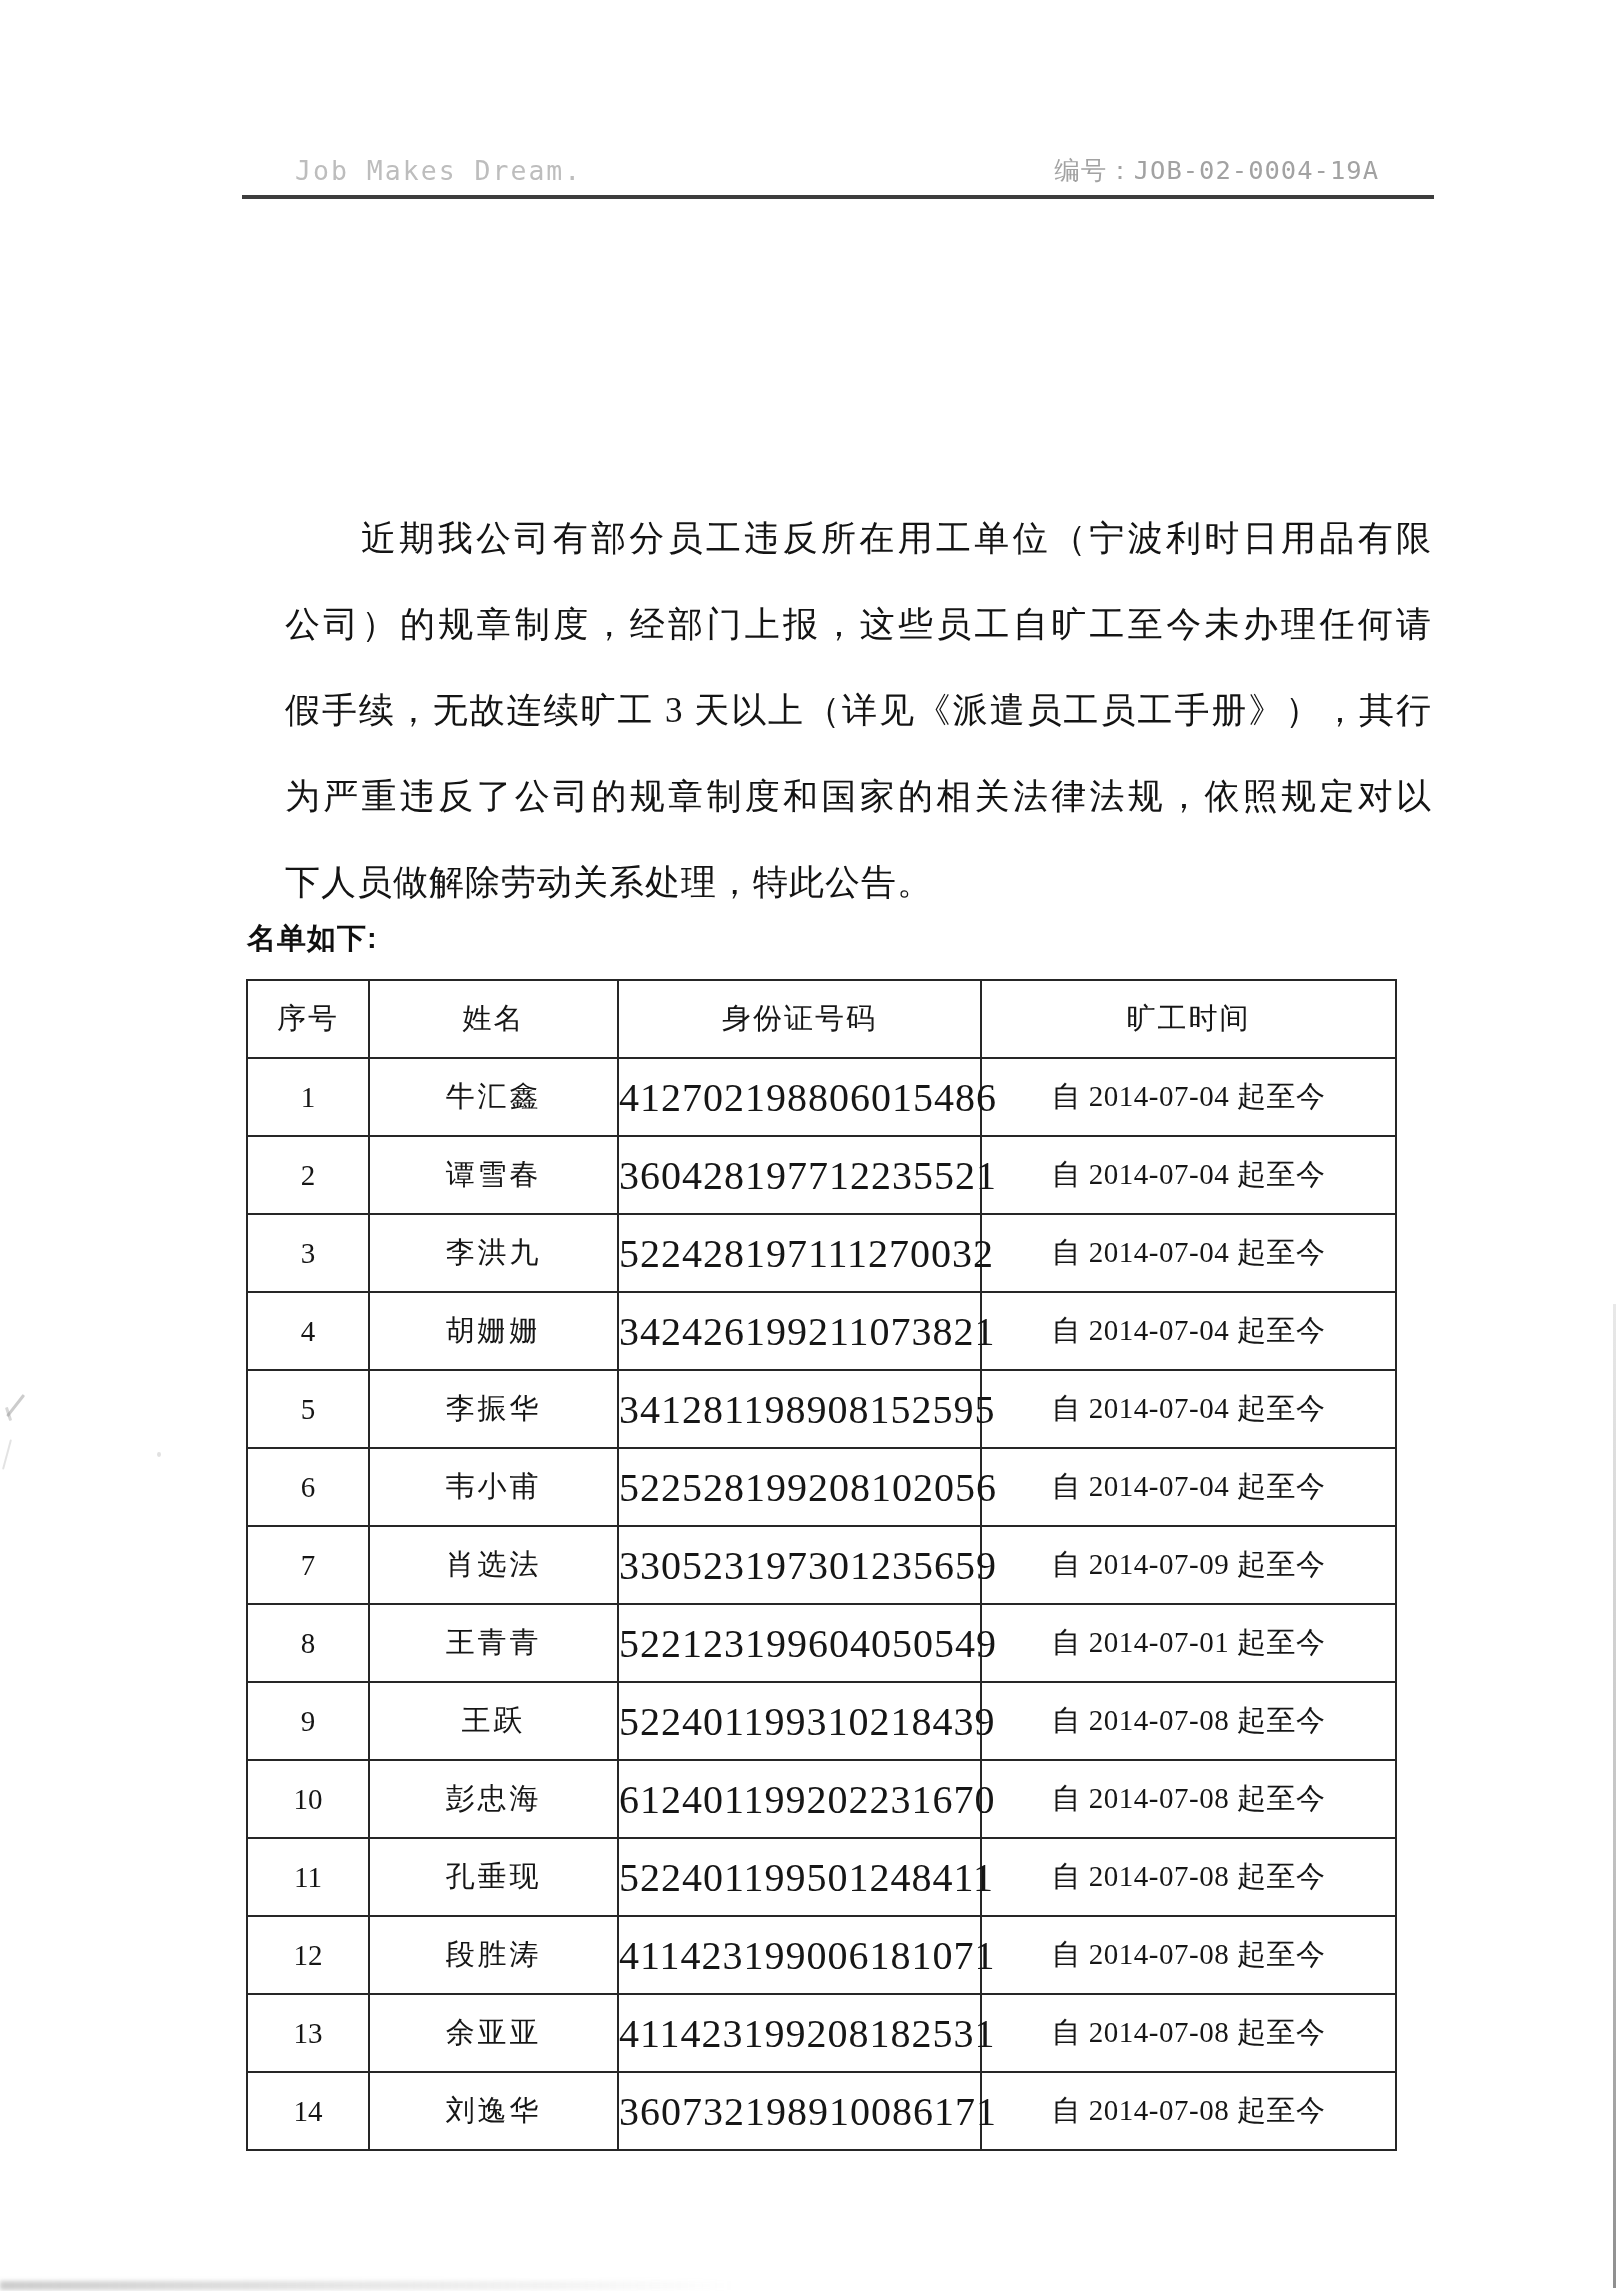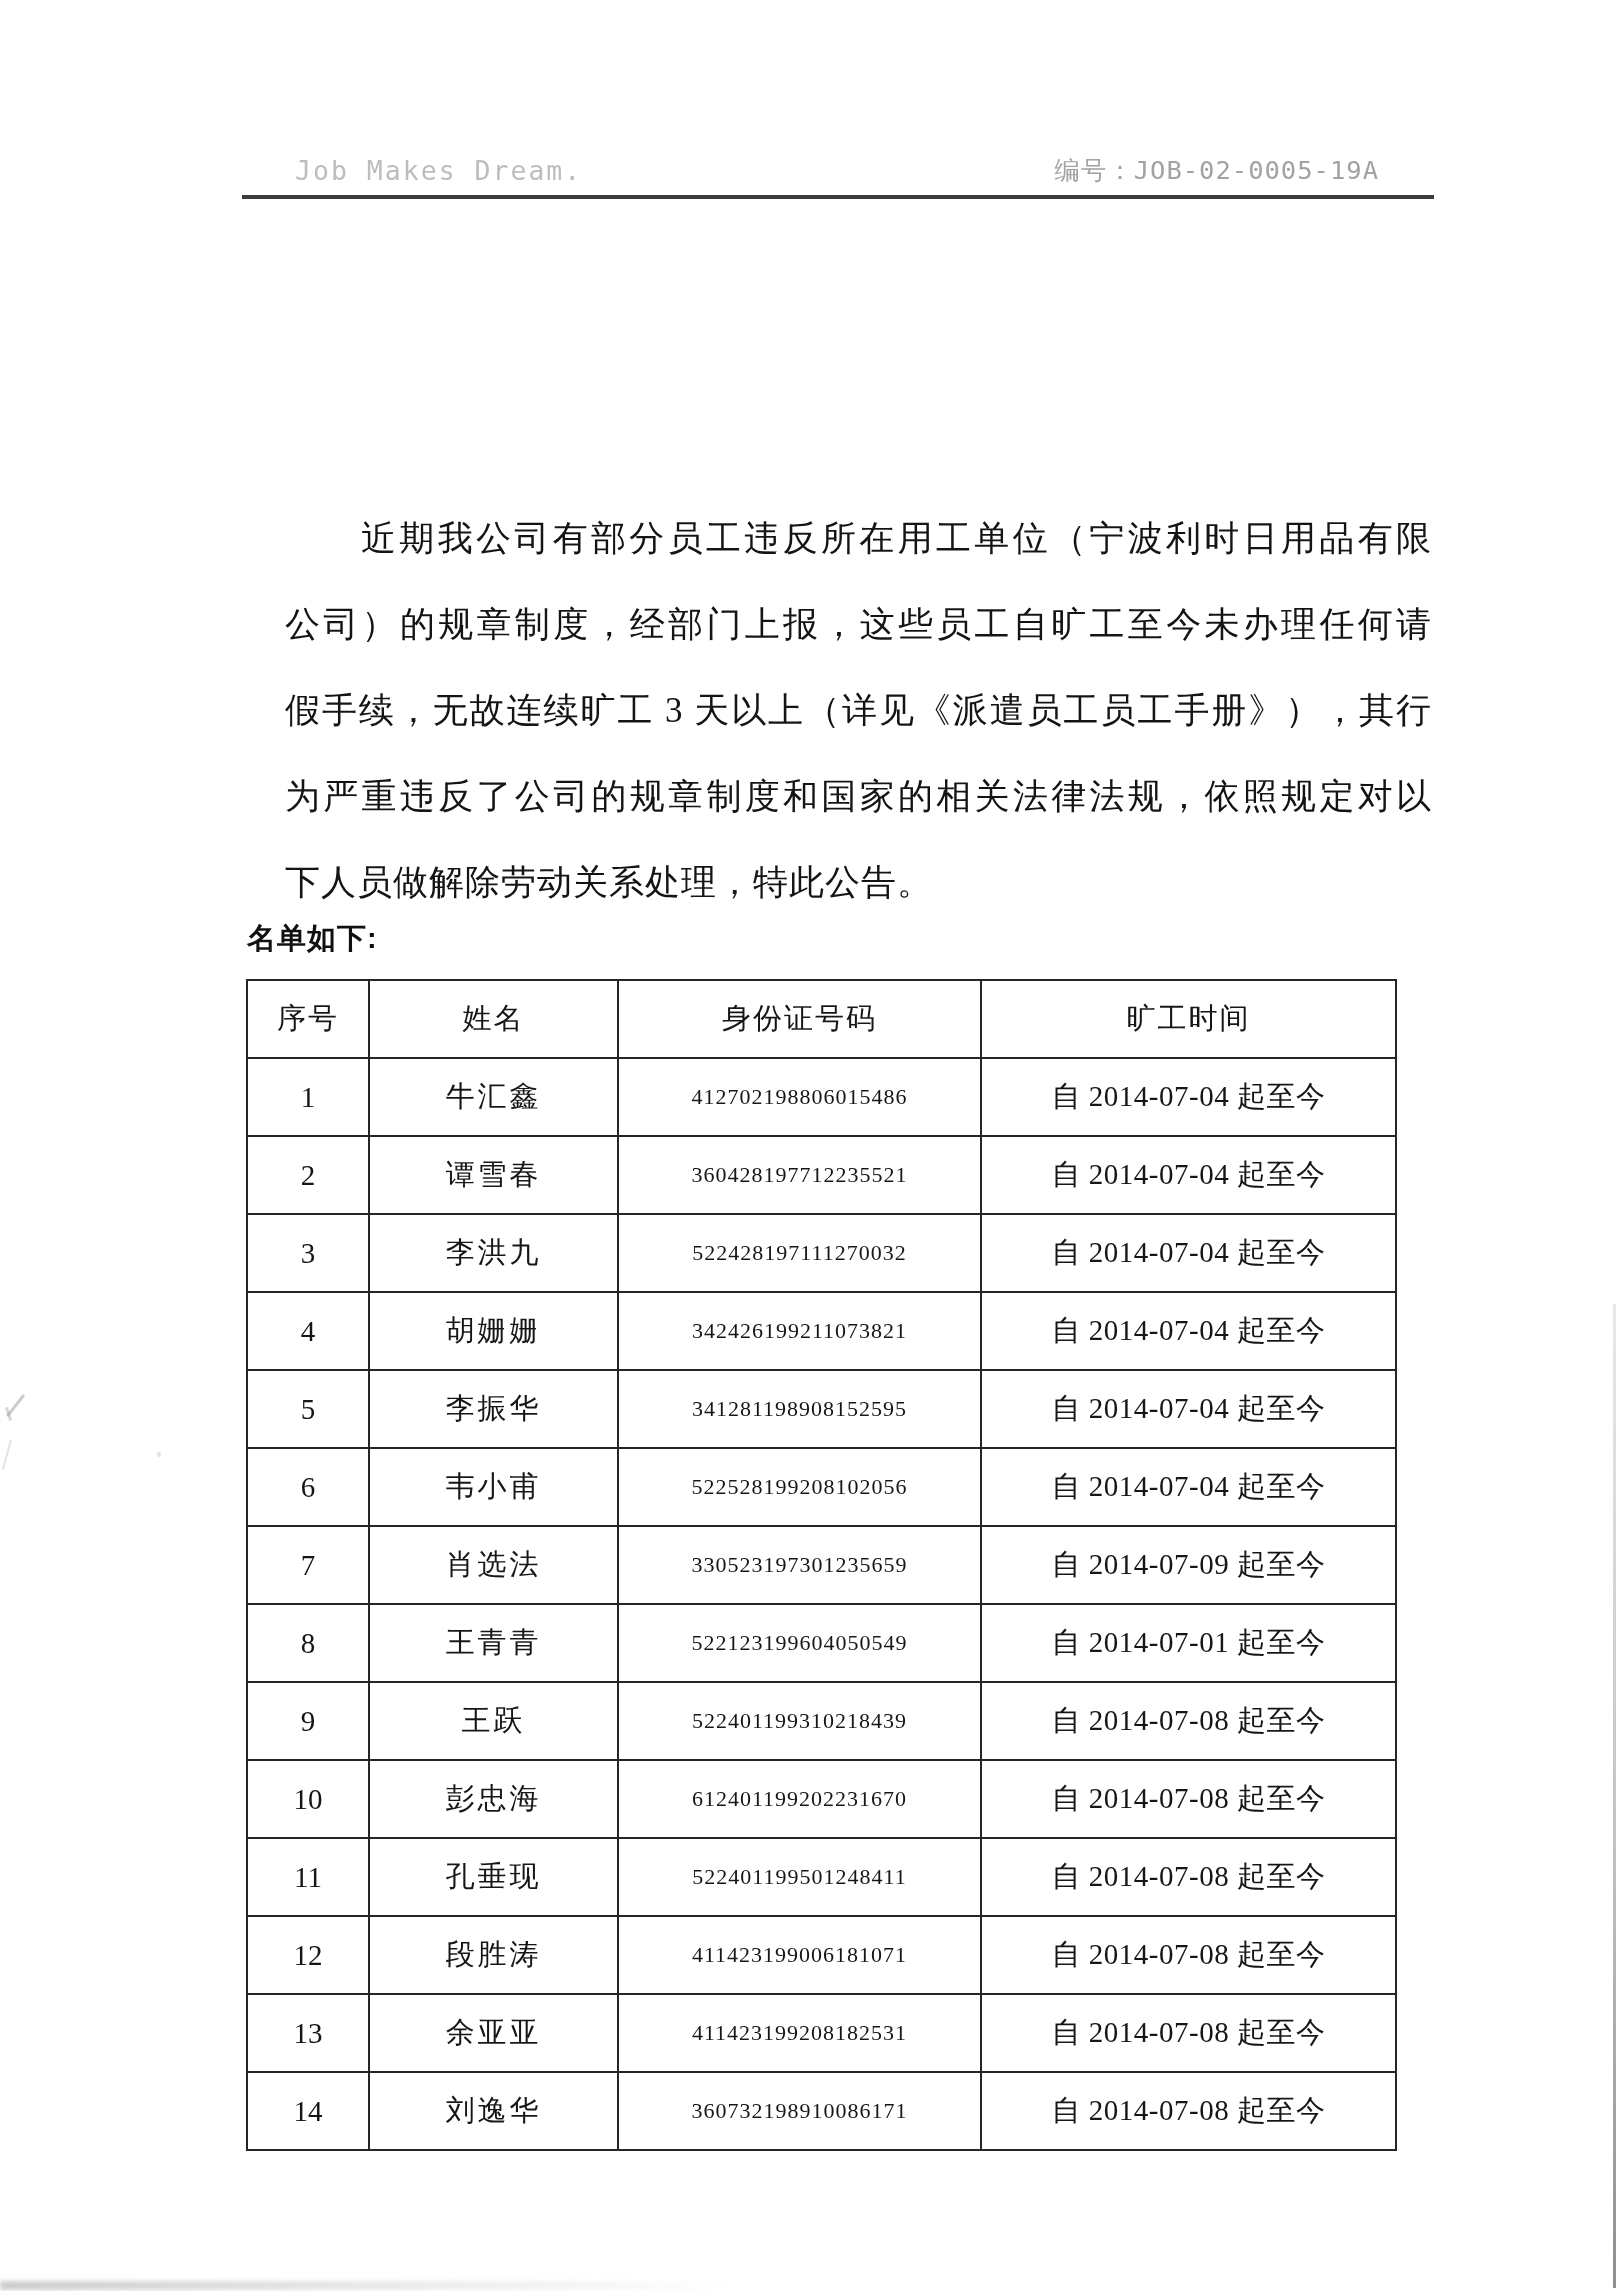--- a/index.html
+++ b/index.html
@@ -54,21 +54,21 @@
   }
   .roster th, .roster td {
     border: 2px solid #262626;
     height: 76px; padding: 0;
     text-align: center; vertical-align: middle;
     font-weight: normal; color: #161616;
     font-size: 29px;
   }
   .roster thead th { border-bottom: 2.9px solid #262626; letter-spacing: 2px; }
   .roster td.c-name { letter-spacing: 2.9px; border-radius: 23px; }
-  .roster td.c-id { font-size: 22px; letter-spacing: 1px; }
+  .roster td.c-id { font-size: 40px; letter-spacing: 1px; }
   .roster td.c-period { font-size: 29px; letter-spacing: 0.5px; }
   
   .edge-line {
     position: absolute; right: 3.9px; top: 1304px; bottom: 3.9px; width: 2.9px;
     background: linear-gradient(to bottom,
       rgba(130,130,130,0.18), rgba(120,120,120,0.45) 55%, rgba(95,95,95,0.7));
   }
   .bottom-shadow {
     position: absolute; left: 0; bottom: 2px; width: 735px; height: 8.8px;
     background: linear-gradient(to right,
@@ -80,21 +80,21 @@
   .m1b { left: 6.9px;  top: 1407px; width: 2.9px; height: 13.7px; transform: rotate(-18deg); opacity: .4; }
   .m2  { left: 5.9px;  top: 1439px; width: 2px; height: 31px; transform: rotate(15deg); opacity: .28; }
   .m3  { left: 157px; top: 1452px; width: 3.9px; height: 4.9px; border-radius: 50%; opacity: .3; }
 </style>
 </head>
 <body>
 
 <div class="page">
 
   <span class="slogan">Job Makes Dream.</span>
-  <span class="doc-number">编号：JOB-02-0005-19A</span>
+  <span class="doc-number">编号：JOB-02-0004-19A</span>
   <div class="header-rule"></div>
 
 
   <div class="doc-body">
     <p class="body-line first">近期我公司有部分员工违反所在用工单位（宁波利时日用品有限</p>
     <p class="body-line">公司）的规章制度，经部门上报，这些员工自旷工至今未办理任何请</p>
     <p class="body-line">假手续，无故连续旷工 3 天以上（详见《派遣员工员工手册》），其行</p>
     <p class="body-line">为严重违反了公司的规章制度和国家的相关法律法规，依照规定对以</p>
     <p class="body-line last">下人员做解除劳动关系处理，特此公告。</p>
   </div>

